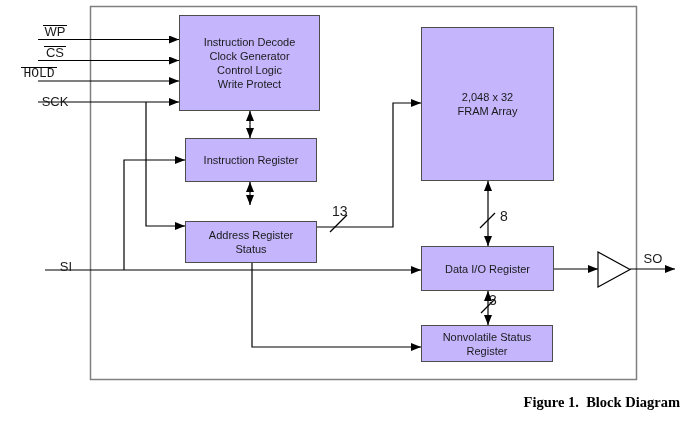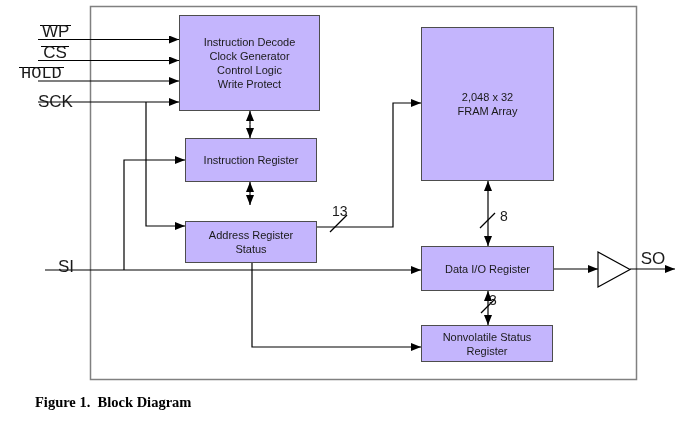--- a/index.html
+++ b/index.html
@@ -17,37 +17,37 @@
     background:#c4b5fd;
     border:1.5px solid #4d4d4d;
     display:flex;flex-direction:column;
     align-items:center;justify-content:center;
     font-size:11px;line-height:14px;
     color:#1a1a1a;text-align:center;
   }
   .block span{display:block;white-space:nowrap;}
   .sig{
     position:absolute;
-    font-size:17px;line-height:12px;
+    font-size:13px;line-height:12px;
     color:#1a1a1a;text-align:center;
   }
   .sig .ovl{
     display:inline-block;
     border-top:1.2px solid #000000;
     padding:0 2px;
   }
   .buslbl{
     position:absolute;
     font-size:14px;line-height:12px;
     color:#1a1a1a;
   }
   #caption{
     position:absolute;
     left:35px;top:394px;width:645px;
-    text-align:left;
+    text-align:right;
     font-family:"Liberation Serif",serif;
     font-weight:bold;font-size:14.5px;
     color:#000000;
     white-space:pre;
   }
 </style>
 </head>
 <body>
 
 <div id="stage">

